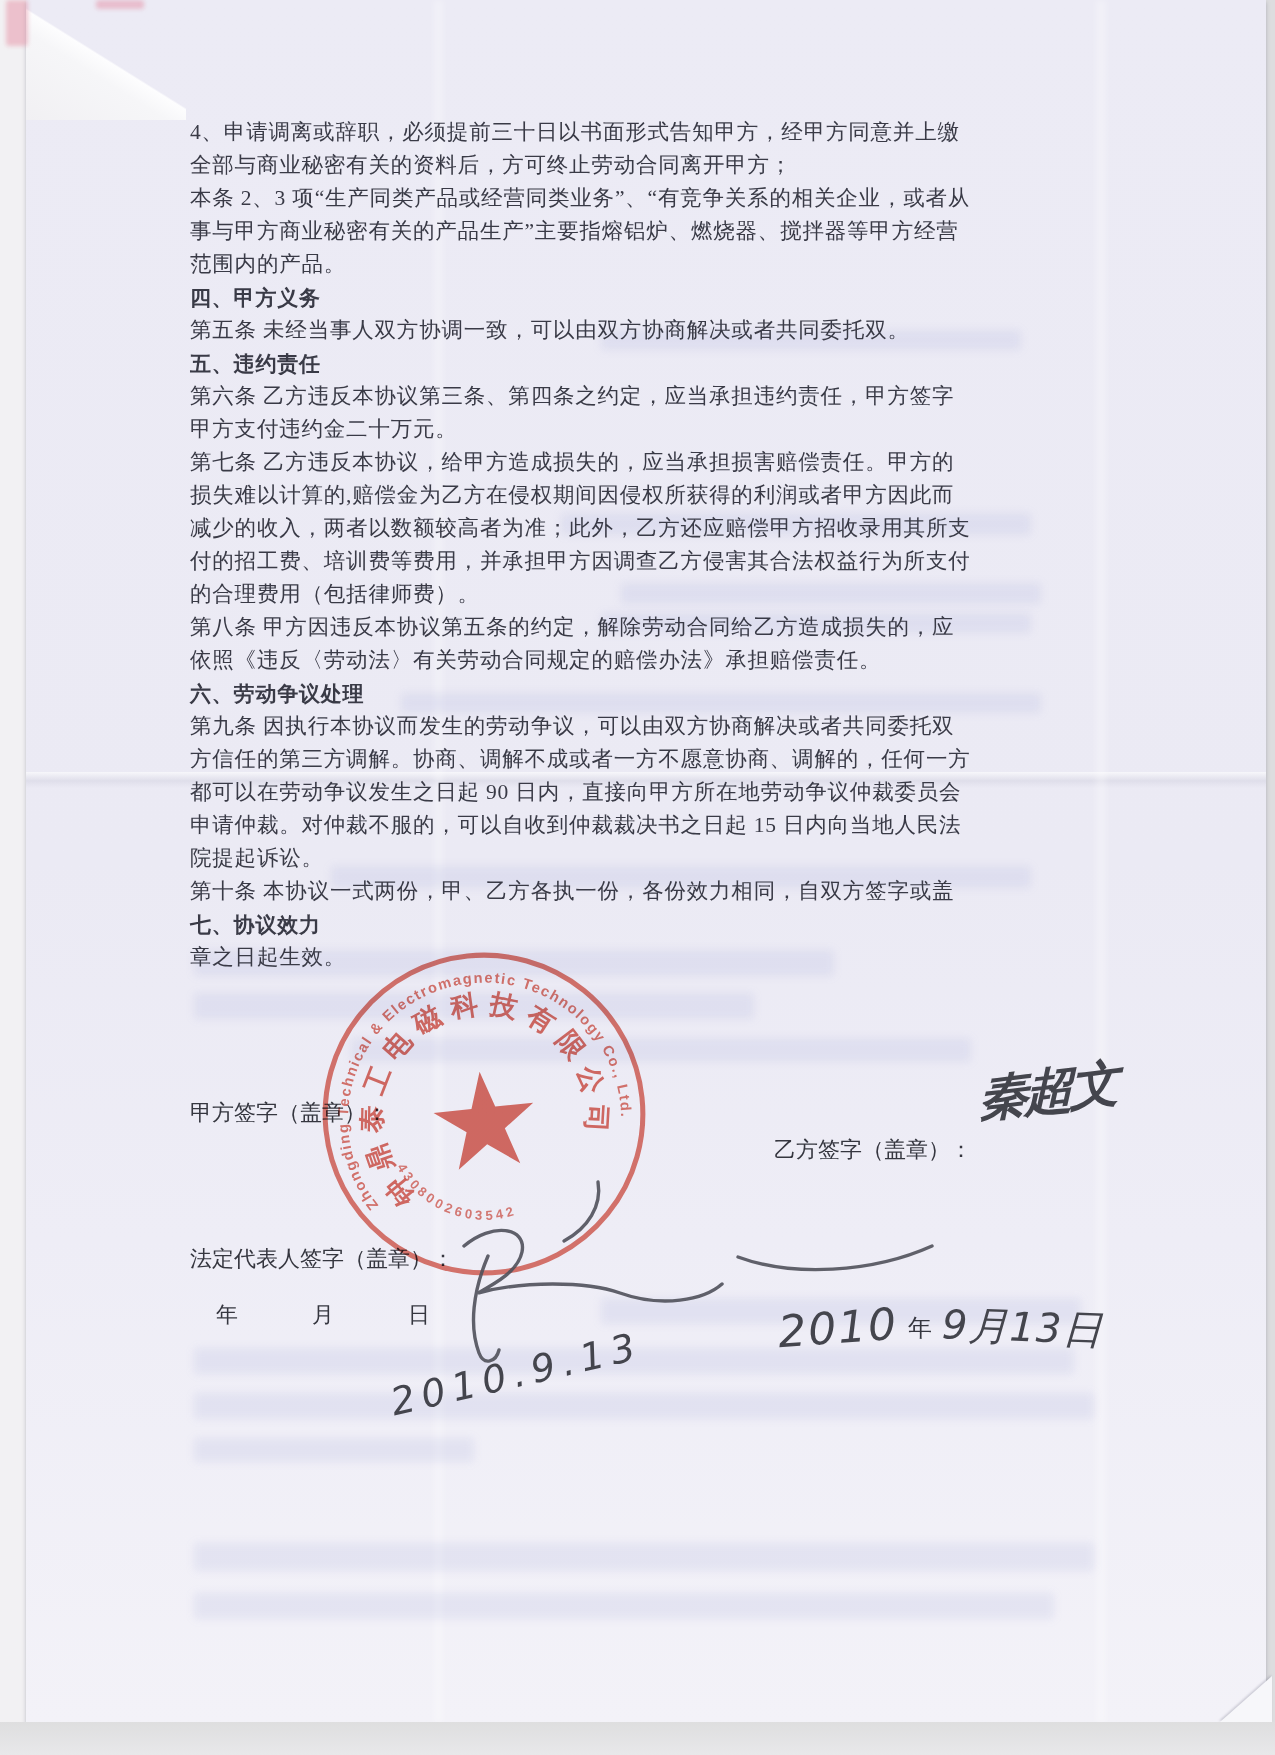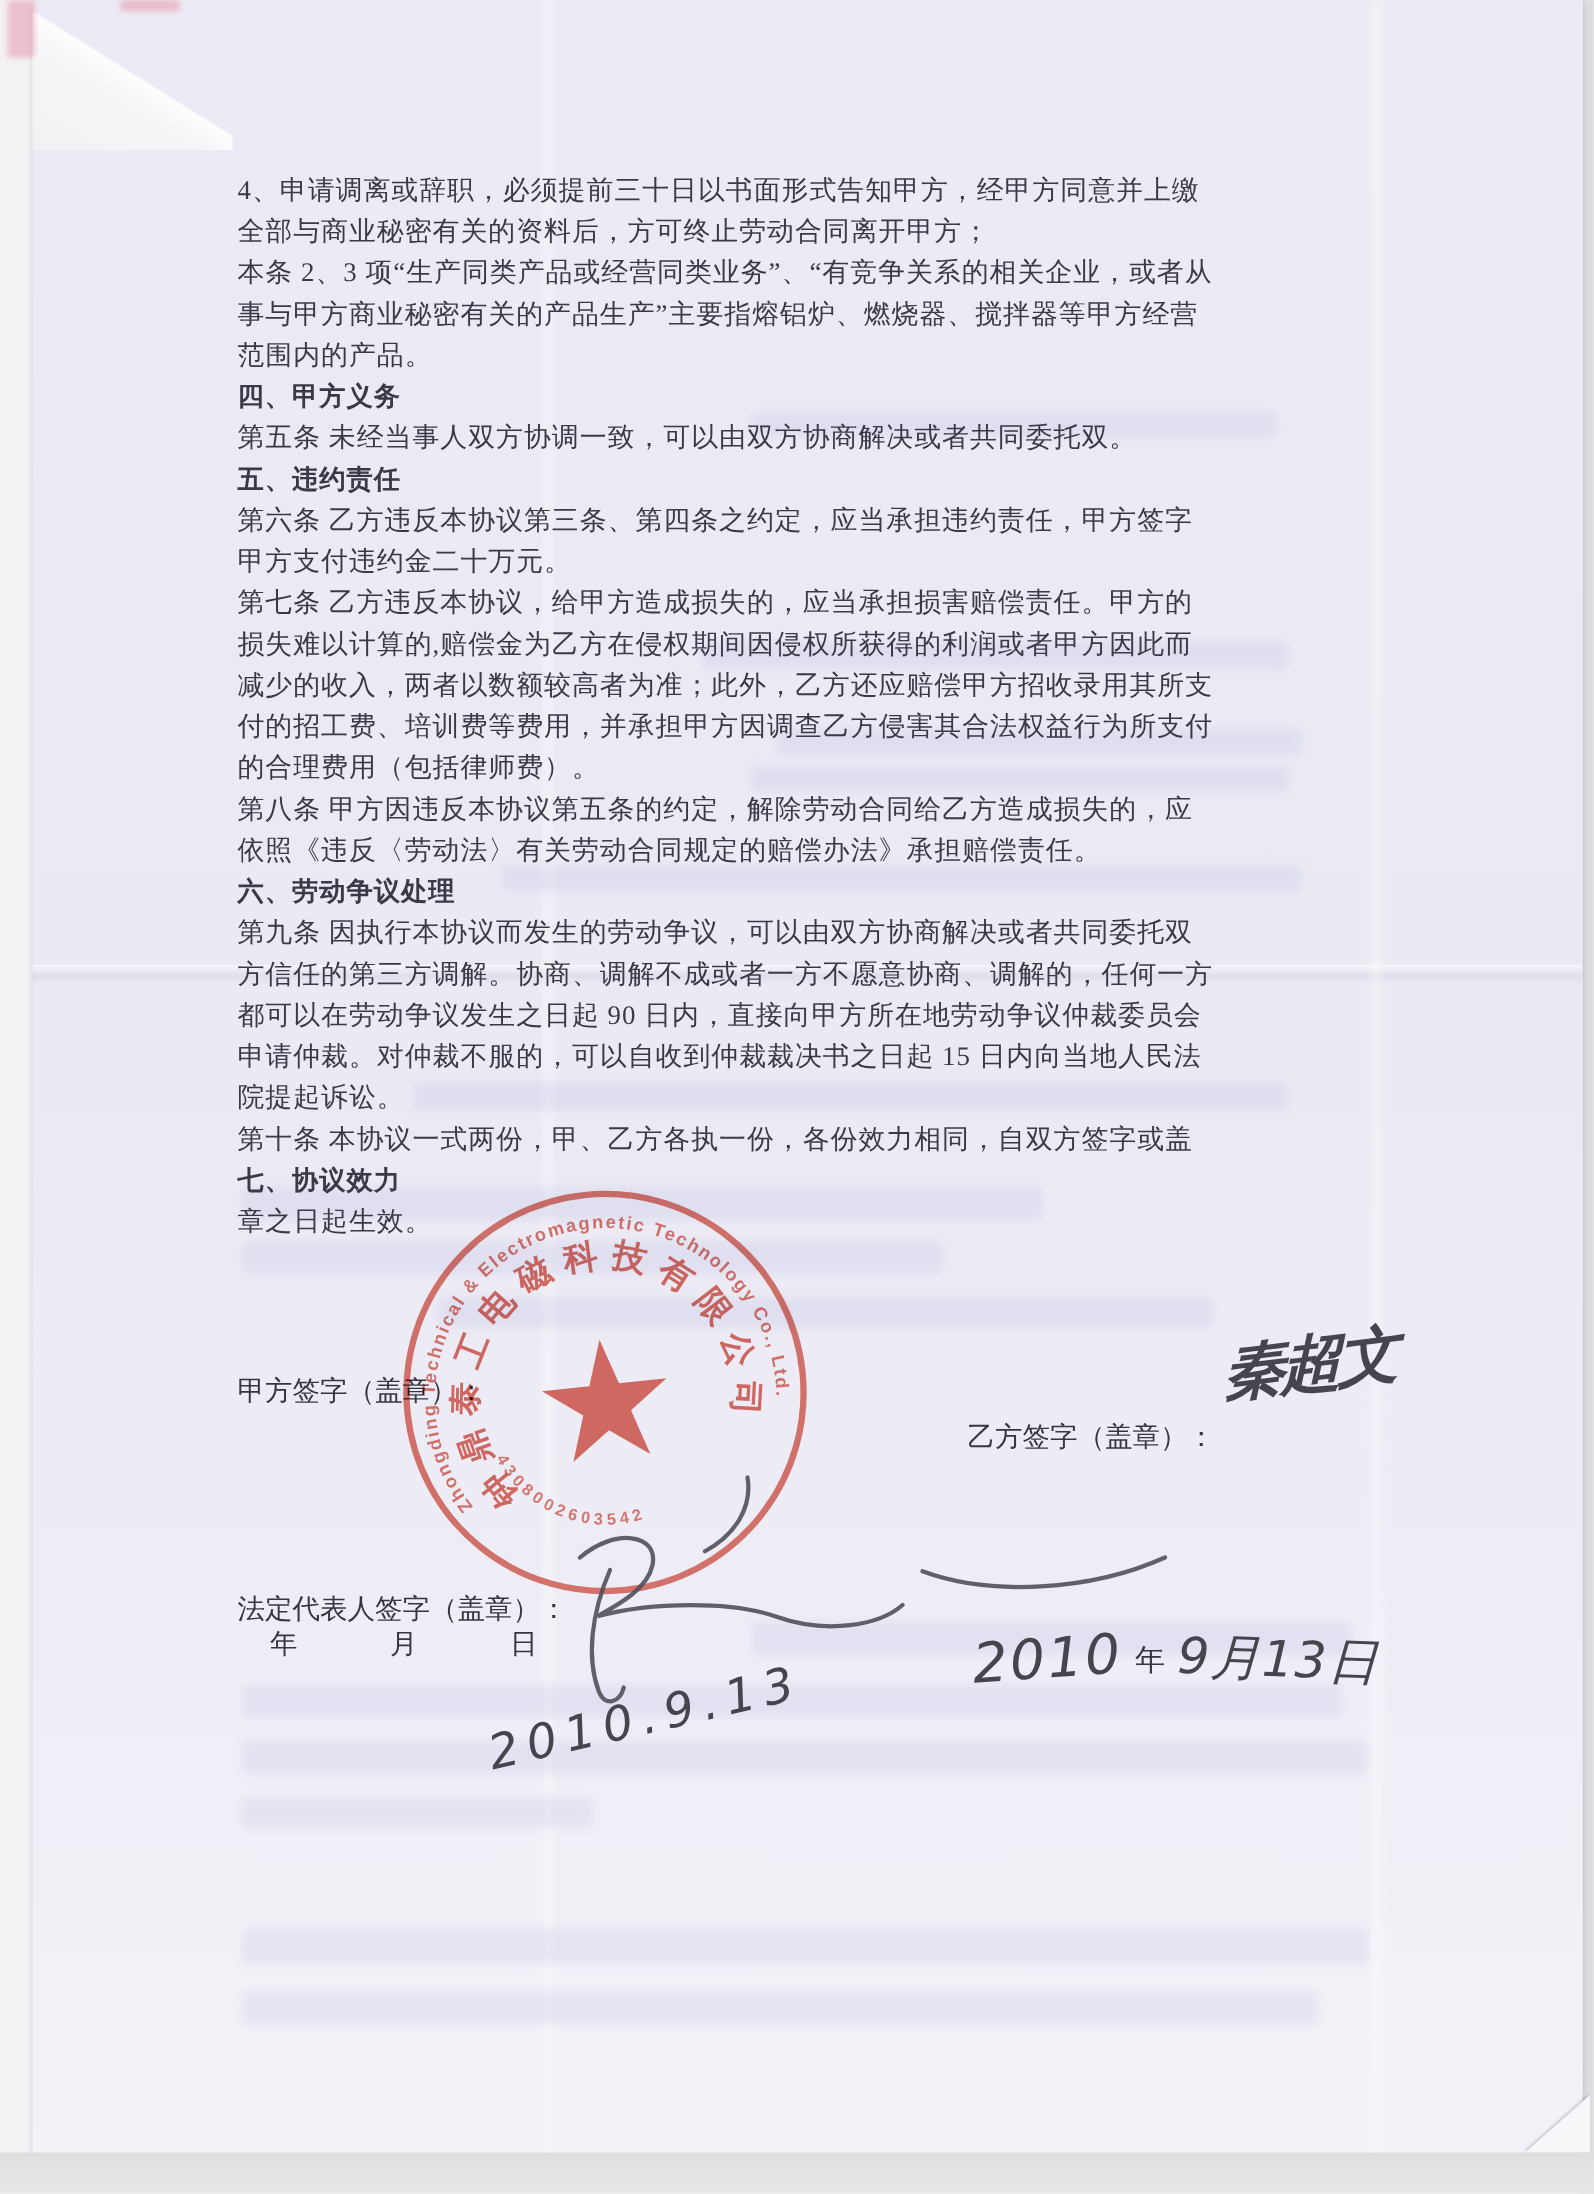--- a/index.html
+++ b/index.html
@@ -25,21 +25,21 @@
   }
   .fold-h {
     position:absolute; left:0; top:772px; width:1240px; height:16px;
     background:linear-gradient(180deg, rgba(255,255,255,.6) 0%, rgba(150,150,175,.14) 55%, rgba(0,0,0,0) 100%);
   }
   .streak { position:absolute; top:0; height:1723px; background:rgba(255,255,255,.30); filter:blur(3px); }
   .pink-smudge { position:absolute; background:rgba(228,120,145,.40); filter:blur(2px); border-radius:3px; }
   .ghost { position:absolute; background:rgba(118,128,196,.11); filter:blur(4px); border-radius:4px; }
 
   
-  .content { position:absolute; left:164px; top:116px; width:880px; color:#393a46;margin-top:20px; }
+  .content { position:absolute; left:164px; top:116px; width:880px; color:#393a46; }
   .tline {
     margin:0; height:33px; line-height:33px; font-size:21.5px;
     letter-spacing:.8px; white-space:nowrap;
   }
   .tline.bold { font-weight:bold; font-family:"Liberation Sans","DejaVu Sans",sans-serif; font-size:21px; }
 
   
   .sig { position:absolute; font-size:22px; color:#35363f; white-space:nowrap; }
   .hw  { font-family:"DejaVu Sans","Liberation Sans",sans-serif; font-style:italic; color:#44454d; }
   .sig-b-name { position:absolute; left:952px; top:1058px; font-size:50px; font-weight:600;
@@ -115,21 +115,21 @@
         <p class="tline">申请仲裁。对仲裁不服的，可以自收到仲裁裁决书之日起 15 日内向当地人民法</p>
         <p class="tline">院提起诉讼。</p>
         <p class="tline">第十条  本协议一式两份，甲、乙方各执一份，各份效力相同，自双方签字或盖</p>
         <p class="tline bold">七、协议效力</p>
         <p class="tline">章之日起生效。</p>
       </div>
 
     <div class="sig" style="left:164px;top:1098px;">甲方签字（盖章）：</div>
     <div class="sig" style="left:748px;top:1098px;margin-top:37px;">乙方签字（盖章）：</div>
     <div class="hw sig-b-name">秦超文</div>
-    <div class="sig" style="left:164px;top:1272px;">法定代表人签字（盖章）：</div>
+    <div class="sig" style="left:164px;top:1244px;">法定代表人签字（盖章）：</div>
     <div class="sig" style="left:190px;top:1300px;letter-spacing:10px;">年　　月　　日</div>
     <div class="hw date-left">2010.9.13</div>
     <div class="date-right">
       <span class="hw num">2010</span>
       <span class="unit">年</span>
       <span class="hw md">9月13日</span>
     </div>
 
     <svg class="stamp" viewBox="0 0 340 340">
       <defs>

